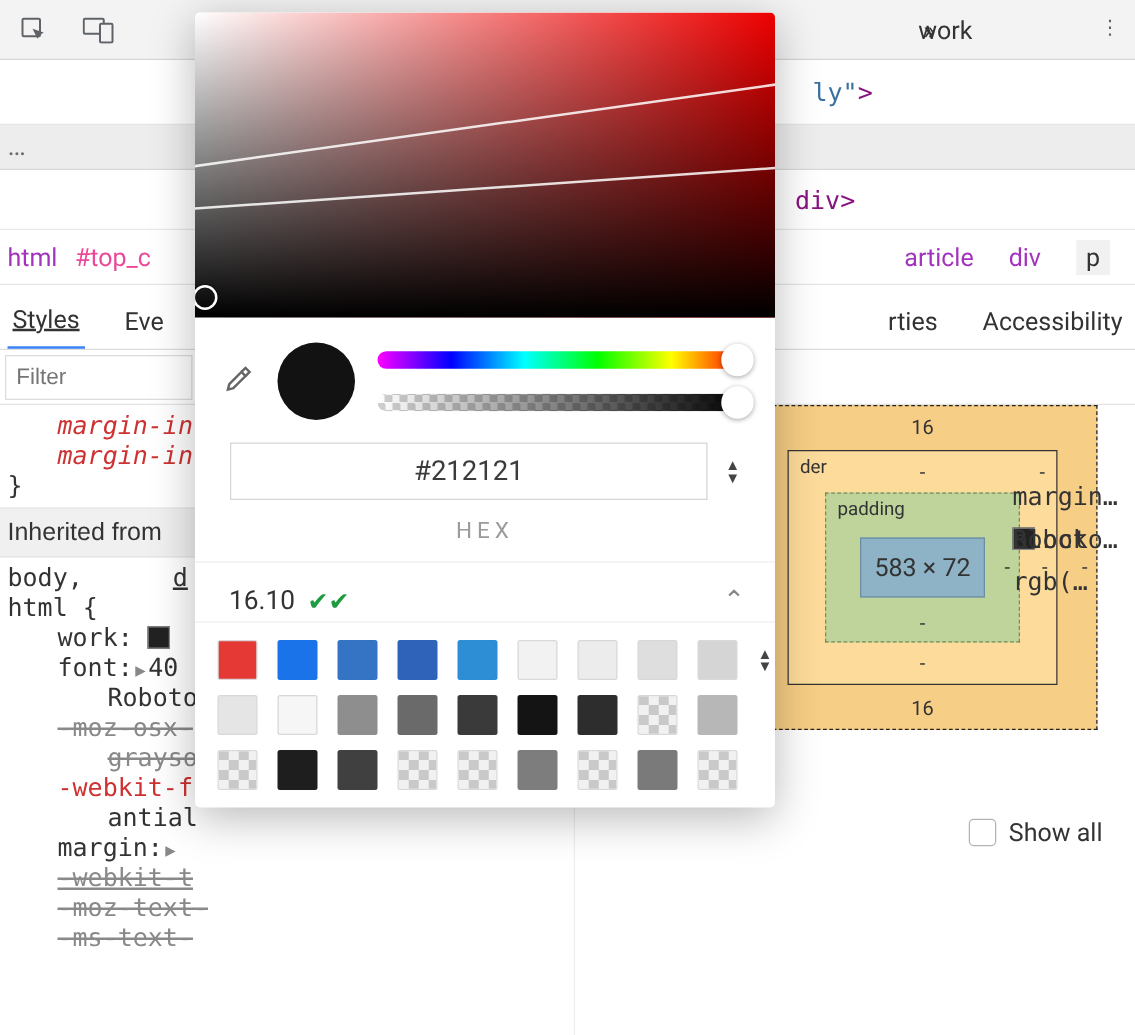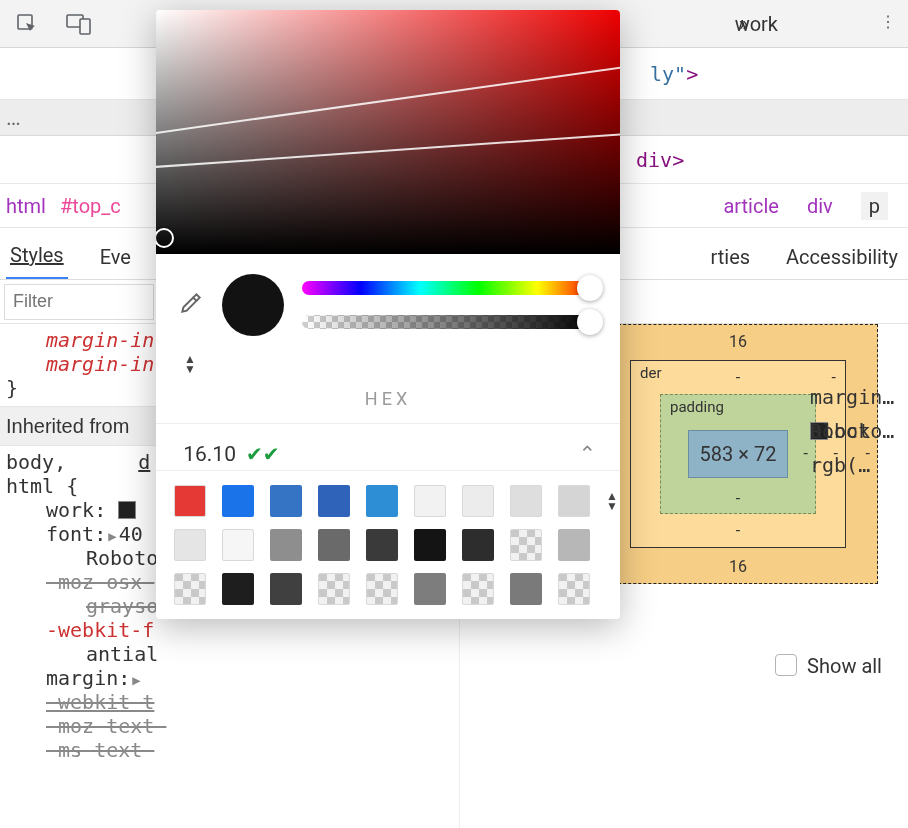--- a/index.html
+++ b/index.html
@@ -145,21 +145,21 @@
     width: 280px; height: 260px;
   }
   .bm { position:absolute; display:flex; align-items:center; justify-content:center; font-size:20px; border:1px solid #000; }
   .bm-margin { inset: 0; background:#f7ce85; border:1.5px dashed #222; }
   .bm-border { inset: 36px 32px; background:#fddb9a; border:1px solid #333; }
   .bm-padding{ inset: 70px 62px; background:#bed49b; border:1.5px dashed #7a8a57; }
   .bm-content{ inset: 106px 90px; background:#8eb2c6; border:1px solid #6a8da0; }
   .bm-label  { position:absolute; font-size:15px; }
   .bm-num    { position:absolute; font-size:16px; }
 
-  .showall { position:absolute; right:26px; top: 330px; display:flex; align-items:flex-start; gap:10px; font-size:20px;}
+  .showall { position:absolute; right:26px; top: 330px; display:flex; align-items:center; gap:10px; font-size:20px;}
   .cbox { width:22px; height:22px; border:1.5px solid #b3b3b3; border-radius:4px; }
 
   .computed-list { position:absolute; top: 380px; left: 490px; font-family: Menlo, Consolas, monospace; font-size:20px; line-height:34px;}
   .computed-list .k { color:#333; }
   .computed-list .v { position:absolute; left: 320px; color:#333;}
 
   
   .picker {
     position: absolute;
     left: 156px;
@@ -386,20 +386,21 @@
       <div class="slider hue">
           <div class="knob"></div>
         </div>
       <div class="slider alpha">
           <div class="knob"></div>
         </div>
     </div>
   </div>
 
   <div class="picker-row2">
+    <div class="hexbox">#212121</div>
     <div class="spin">
         <span>▲</span>
         <span>▼</span>
       </div>
   </div>
   <div class="hexlabel">HEX</div>
 
   <div class="picker-sep"></div>
 
   <div class="contrast-row">

